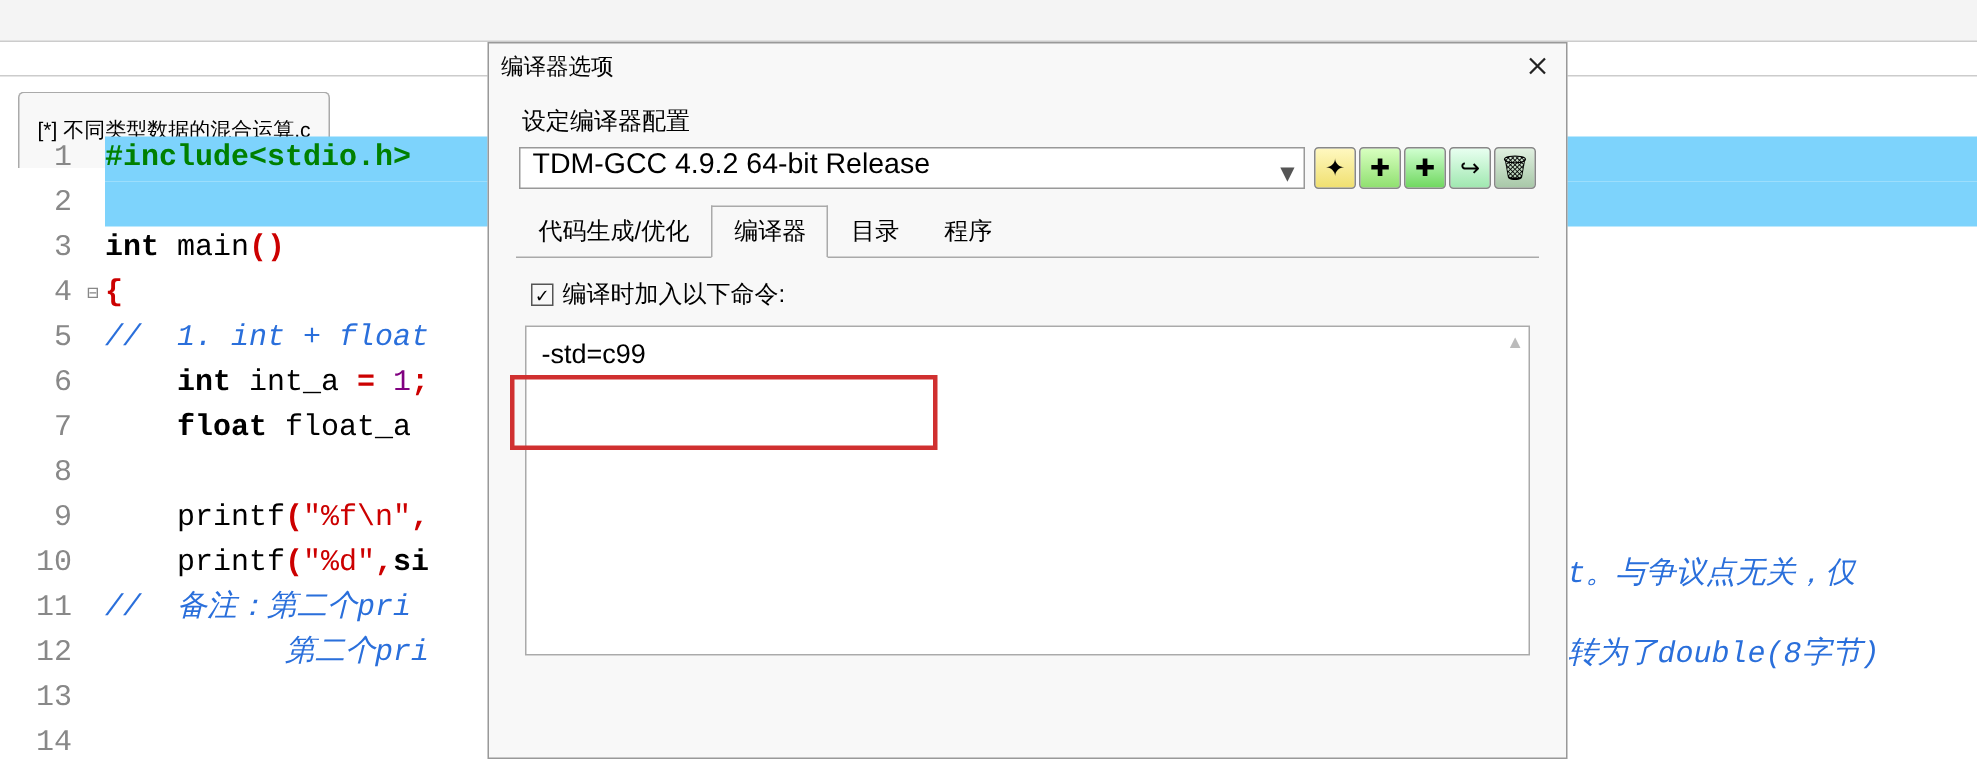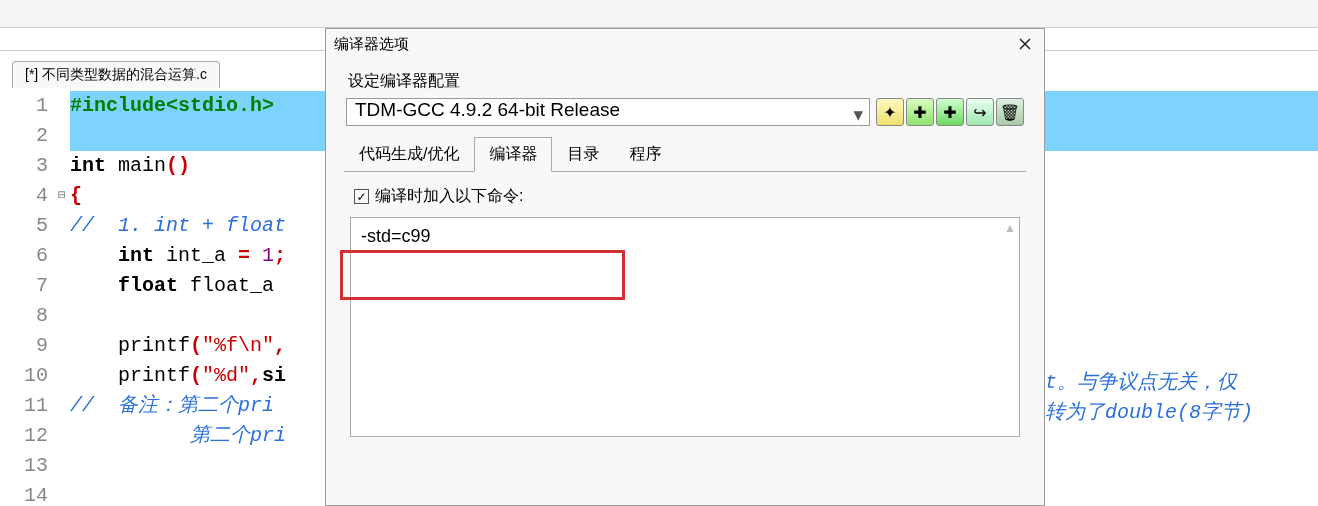--- a/index.html
+++ b/index.html
@@ -28,21 +28,21 @@
       top: 22px; left: 0; right: 0; bottom: 0;
       border-top: 1px solid #ccc;
       background: #fff;
     }
     .file-tab-bar {
       position: absolute;
       top: 10px; left: 12px;
     }
     .file-tab {
       display: inline-block;
-      padding: 4px 12px;
+      padding: 16px 12px;
       background: #f8f8f8;
       border: 1px solid #aaa;
       border-bottom: none;
       border-radius: 4px 4px 0 0;
       font-size: 14px;
     }
     .code-area {
       position: absolute;
       top: 40px; left: 12px; right: 0; bottom: 0;
       font-family: Consolas, "Courier New", monospace;
@@ -301,21 +301,21 @@
       <div class="code-line">
         <div class="gutter">14</div>
         <div class="fold-col"></div><div class="code-content"> </div>
       </div>
     </div>
 
   </div>
 </div>
 
 <div class="right-code c-cmt" style="top:368px">t。与争议点无关，仅</div>
-<div class="right-code c-cmt" style="top:398px">转为了double(8字节)</div>
+<div class="right-code c-cmt" style="top:421px">转为了double(8字节)</div>
 
 <div class="dialog">
   <div class="dialog-titlebar">
     <div class="dialog-title">编译器选项</div>
     <div class="dialog-close">
       <svg width="14" height="14" viewBox="0 0 14 14">
           <path d="M2 2 L12 12 M12 2 L2 12" stroke="#222" stroke-width="1.5"></path>
         </svg>
     </div>
   </div>

